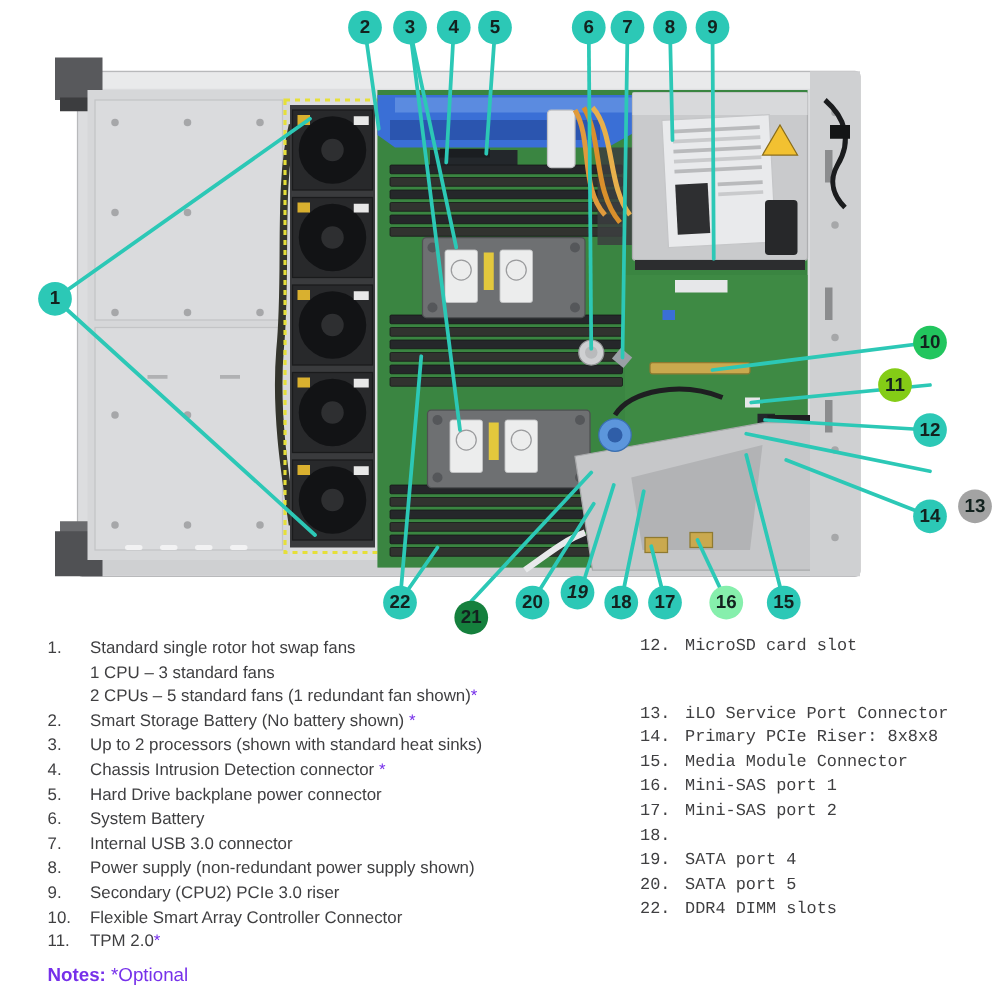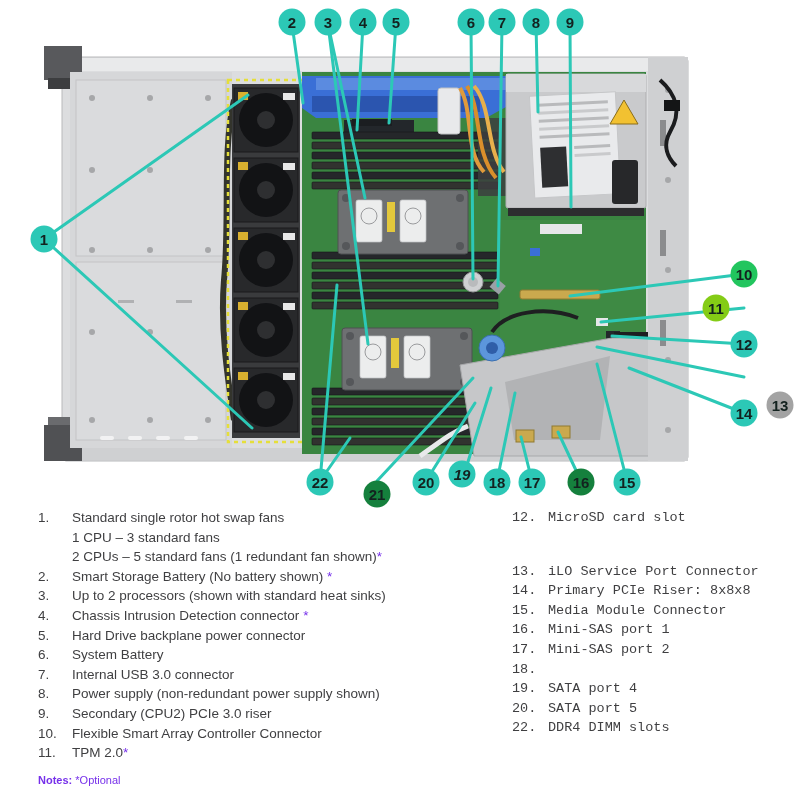--- a/index.html
+++ b/index.html
@@ -17,21 +17,21 @@
   }
   .legend-col{position:absolute;top:508px;font-size:13.5px;line-height:19.6px;}
   .col-left{left:38px;width:462px;}
   .col-right{left:512px;width:282px;font-family:Liberation Mono, monospace;}
   .lrow{display:flex;}
   .num{flex:0 0 34px;}
   .col-right .num{flex:0 0 36px;}
   .txt{flex:1;}
   .gap{height:34px;}
   .mark{white-space:pre;}
-  .notes{position:absolute;left:38px;top:771px;font-size:11px;line-height:19px;}
+  .notes{position:absolute;left:38px;top:771px;font-size:15px;line-height:19px;}
   .notes .nlabel{font-weight:bold;}
   .notes .ntext{white-space:pre;}
   .scr{fill:#a6a7a9;}
   .slat{fill:#25272a;stroke:#141517;stroke-width:0.6;}
   .slat2{fill:#31332f;stroke:#141517;stroke-width:0.6;}
   .lbl{fill:#eceded;stroke:#c2c3c5;stroke-width:0.7;}
 </style>
 </head>
 <body>
 
@@ -297,21 +297,21 @@
   <div class="callout" style="left: 471px; top: 22px; background: rgb(44, 200, 182);">6</div>
   <div class="callout" style="left: 502px; top: 22px; background: rgb(44, 200, 182);">7</div>
   <div class="callout" style="left: 536px; top: 22px; background: rgb(44, 200, 182);">8</div>
   <div class="callout" style="left: 570px; top: 22px; background: rgb(44, 200, 182);">9</div>
   <div class="callout" style="left: 744px; top: 274px; background: #22c55e;">10</div>
   <div class="callout" style="left: 716px; top: 308px; background: #84cc16;">11</div>
   <div class="callout" style="left: 744px; top: 344px; background: rgb(44, 200, 182);">12</div>
   <div class="callout" style="left: 780px; top: 377px; background: #a3a3a3; margin-top: 28px;">13</div>
   <div class="callout" style="left: 744px; top: 413px; background: rgb(44, 200, 182);">14</div>
   <div class="callout" style="left: 627px; top: 482px; background: rgb(44, 200, 182);">15</div>
-  <div class="callout" style="left: 581px; top: 482px; background: #15803d;">16</div>
+  <div class="callout" style="left: 581px; top: 482px; background: #86efac;">16</div>
   <div class="callout" style="left: 532px; top: 482px; background: rgb(44, 200, 182);">17</div>
   <div class="callout" style="left: 497px; top: 482px; background: rgb(44, 200, 182);">18</div>
   <div class="callout" style="left: 462px; top: 474px; background: rgb(44, 200, 182); font-style: italic;">19</div>
   <div class="callout" style="left: 426px; top: 482px; background: rgb(44, 200, 182);">20</div>
   <div class="callout" style="left: 377px; top: 494px; background: #15803d;">21</div>
   <div class="callout" style="left: 320px; top: 482px; background: rgb(44, 200, 182);">22</div>
 </div>
 
 <div class="legend-col col-left">
   <div class="lrow">

